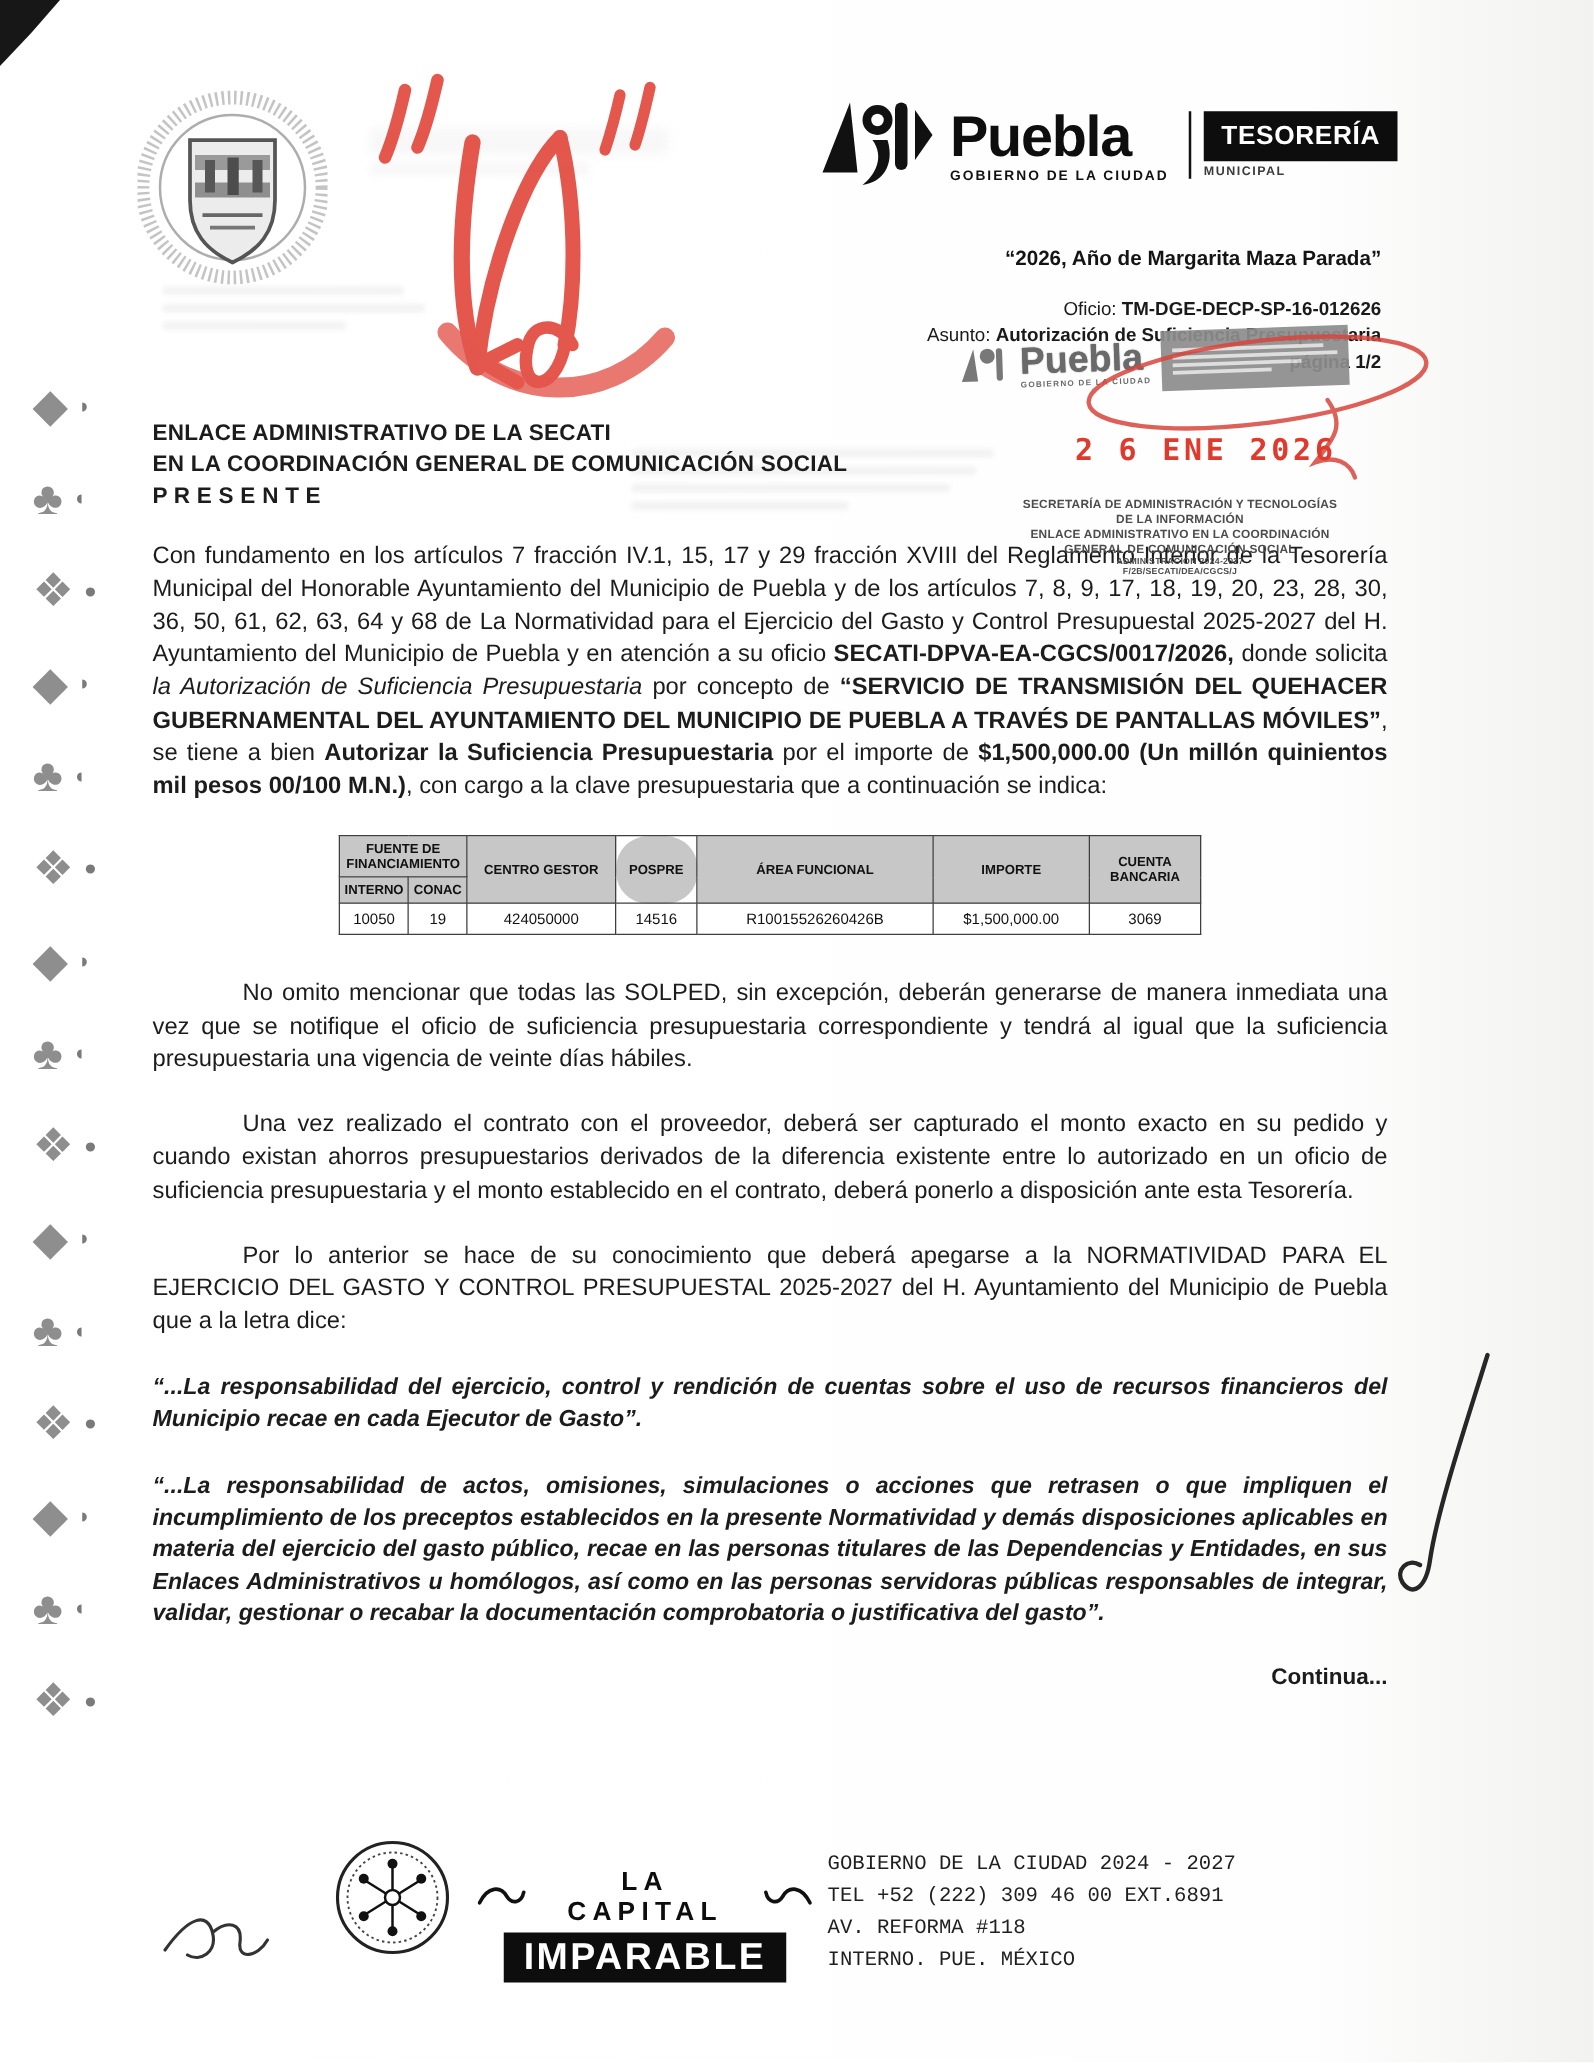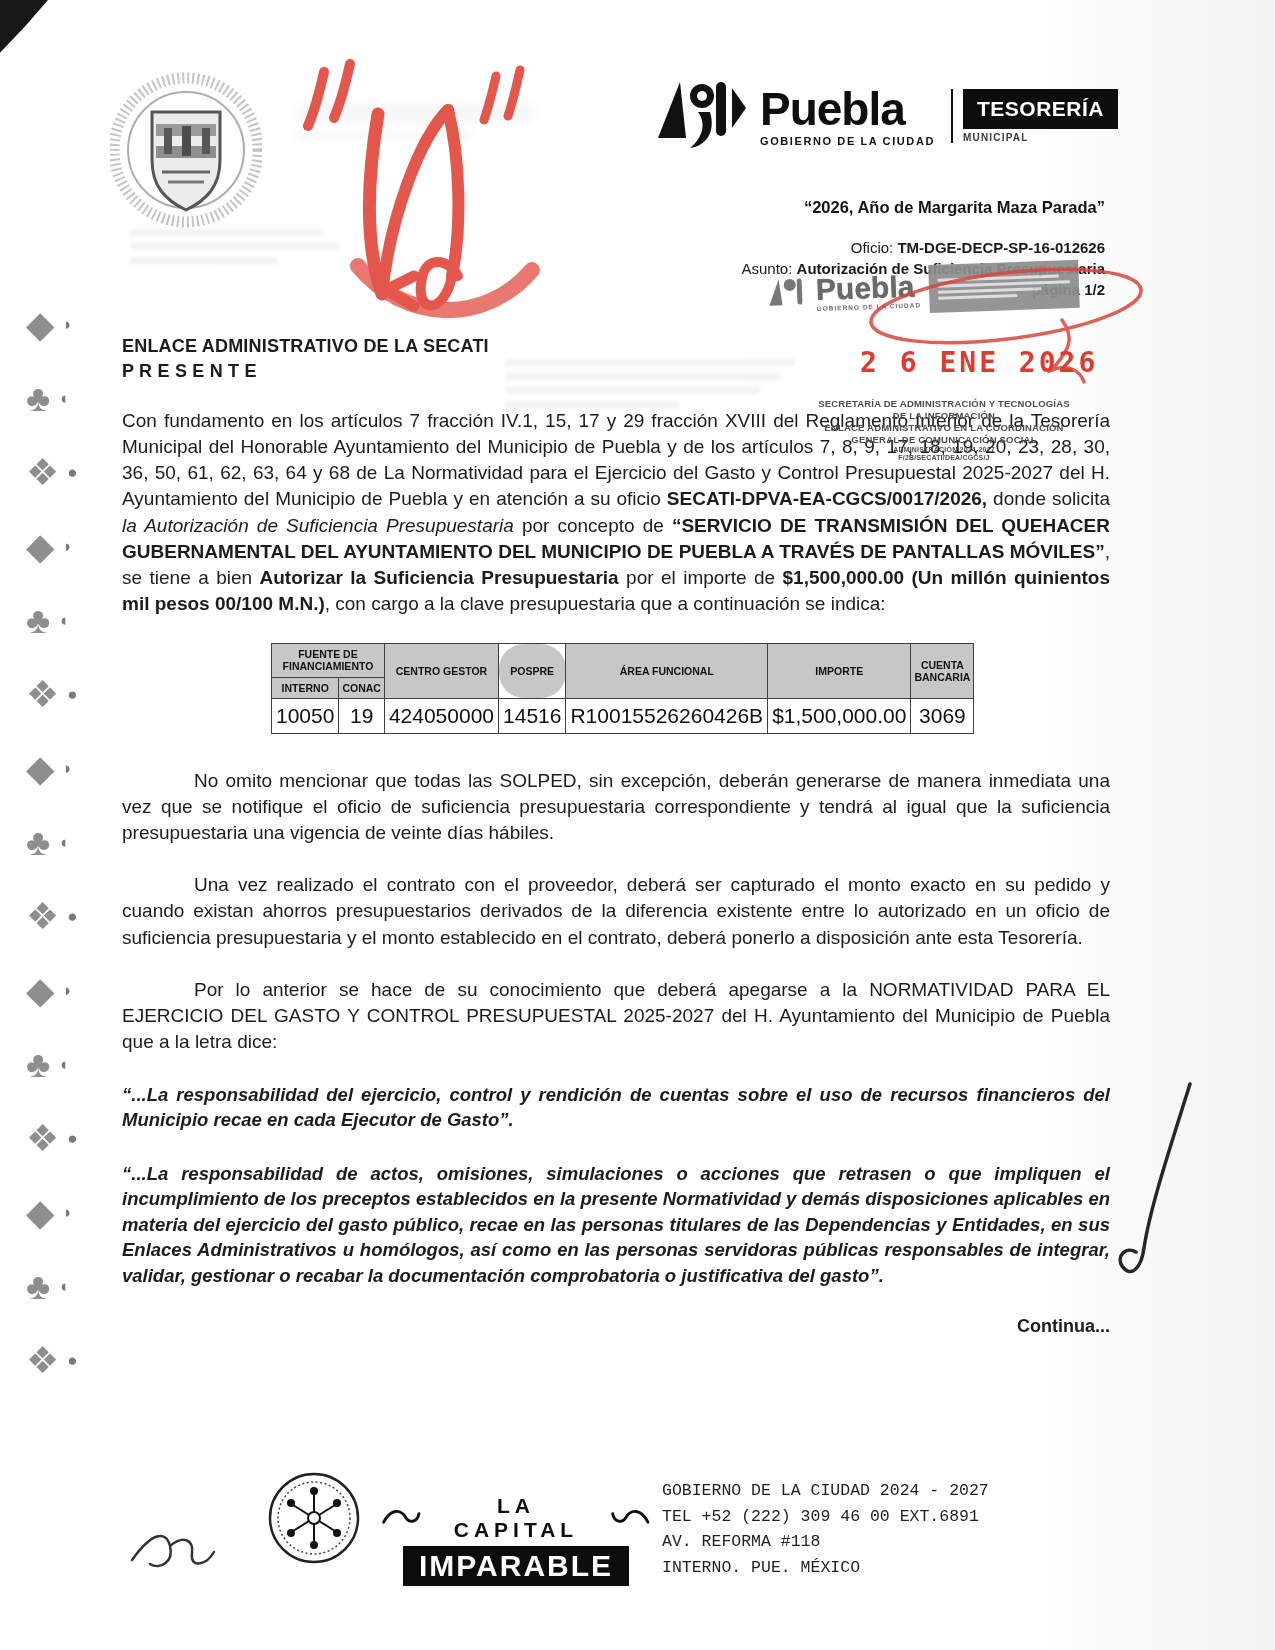--- a/index.html
+++ b/index.html
@@ -35,38 +35,38 @@
   .hline b{font-weight:800;}
   .oficio{top:239px;} .asunto{top:260px;} .pagina{top:281px;font-weight:800;}
   
   .stamp{position:absolute;left:766px;top:264px;width:388px;display:flex;align-items:center;gap:8px;
     transform:rotate(-2deg);opacity:.92;z-index:3;}
   .stamp-brand{font-weight:900;font-size:30px;color:#5e5e5e;text-shadow:0 0 1px #454545;line-height:1;}
   .stamp-brand-sub{font-weight:700;font-size:6.5px;letter-spacing:1px;color:#5e5e5e;}
   .stamp-box{width:132px;height:40px;background:#8d8d8d;display:flex;flex-direction:column;justify-content:center;gap:3px;padding:4px 9px;}
   .stamp-box .bar{height:3px;background:#dcdcdc;}
   .stamp-date{position:absolute;left:860px;top:346px;z-index:6;color:#df3a2e;font-family:"DejaVu Sans Mono",monospace;
-    font-weight:700;font-size:28px;letter-spacing:3px;}
+    font-weight:700;font-size:24px;letter-spacing:3px;}
   .stamp-text{position:absolute;left:788px;top:398px;width:312px;text-align:center;color:#4c4c4c;z-index:3;}
   .stamp-text div{font-size:9.5px;font-weight:700;line-height:1.25;letter-spacing:.2px;}
   .stamp-text div.tiny{font-size:7px;font-weight:600;}
   .red-ellipse{position:absolute;left:856px;top:250px;width:300px;height:145px;z-index:6;}
   
   .content{position:absolute;left:122px;top:334px;width:988px;z-index:2;}
   .recipient{font-weight:800;font-size:18px;line-height:1.38;letter-spacing:.2px;margin-bottom:24px;}
   .para{font-size:19px;line-height:1.38;text-align:justify;margin:0 0 26px 0;}
   .para.indent{text-indent:72px;}
   .para b{font-weight:800;} .para i{font-style:italic;}
   .quote{font-size:18.5px;line-height:1.38;text-align:justify;font-weight:700;font-style:italic;margin:0 0 28px 0;}
   .continua{font-size:18px;font-weight:700;text-align:right;margin-top:4px;}
   
   .table-wrap{width:690px;margin:10px auto 34px auto;}
   table.budget{border-collapse:collapse;width:100%;font-size:10.5px;}
   table.budget th{background:#c7c7c7;border:1.5px solid #3f3f3f;font-weight:800;padding:4px 3px;color:#111;line-height:1.15;}
-  table.budget td{border:1.5px solid #3f3f3f;font-size:21px;padding:5px 4px;text-align:center;color:#111;background:#fff;}
+  table.budget td{border:1.5px solid #3f3f3f;font-size:12px;padding:5px 4px;text-align:center;color:#111;background:#fff;}
   
   .seal{position:absolute;left:266px;top:1470px;width:96px;height:96px;}
   .capital{position:absolute;left:382px;top:1494px;width:268px;text-align:center;}
   .capital-top{display:flex;align-items:center;justify-content:center;gap:16px;font-weight:800;font-size:21px;letter-spacing:5px;color:#0d0d0d;}
   .capital-bottom{display:inline-block;margin-top:4px;background:#0d0d0d;color:#fff;font-weight:900;font-size:30px;letter-spacing:2px;padding:3px 16px;}
   .contact{position:absolute;left:662px;top:1478px;font-family:"Liberation Mono",monospace;font-size:16.5px;
     line-height:1.55;color:#1f1f1f;font-weight:500;white-space:nowrap;}
   .sig-fw{position:absolute;left:122px;top:1512px;width:100px;height:72px;}
   .pen-stroke{position:absolute;left:1092px;top:1076px;width:120px;height:212px;z-index:4;}
 </style>
@@ -245,20 +245,21 @@
     <div>DE LA INFORMACIÓN</div>
     <div>ENLACE ADMINISTRATIVO EN LA COORDINACIÓN</div>
     <div>GENERAL DE COMUNICACIÓN SOCIAL</div>
     <div class="tiny">ADMINISTRACIÓN 2024-2027</div>
     <div class="tiny">F/2B/SECATI/DEA/CGCS/J</div>
   </div>
 
   <div class="content">
     <div class="recipient">
       <div>ENLACE ADMINISTRATIVO DE LA SECATI</div>
+      <div>EN LA COORDINACIÓN GENERAL DE COMUNICACIÓN SOCIAL</div>
       <div>P R E S E N T E</div>
     </div>
 
     <p class="para"><span>Con fundamento en los artículos 7 fracción IV.1, 15, 17 y 29 fracción XVIII del Reglamento Interior de la Tesorería Municipal del Honorable Ayuntamiento del Municipio de Puebla y de los artículos 7, 8, 9, 17, 18, 19, 20, 23, 28, 30, 36, 50, 61, 62, 63, 64 y 68 de La Normatividad para el Ejercicio del Gasto y Control Presupuestal 2025-2027 del H. Ayuntamiento del Municipio de Puebla y en atención a su oficio </span><b>SECATI-DPVA-EA-CGCS/0017/2026,</b><span> donde solicita </span><i>la Autorización de Suficiencia Presupuestaria</i><span> por concepto de </span><b>“SERVICIO DE TRANSMISIÓN DEL QUEHACER GUBERNAMENTAL DEL AYUNTAMIENTO DEL MUNICIPIO DE PUEBLA A TRAVÉS DE PANTALLAS MÓVILES”</b><span>, se tiene a bien </span><b>Autorizar la Suficiencia</b><span> </span><b>Presupuestaria</b><span> por el importe de </span><b>$1,500,000.00 (Un millón quinientos mil pesos 00/100 M.N.)</b><span>, con cargo a la clave presupuestaria que a continuación se indica:</span></p>
 
     <div class="table-wrap">
       <table class="budget">
         <thead>
           <tr>
             <th colspan="2" style="width:128px;">FUENTE DE FINANCIAMIENTO</th>

